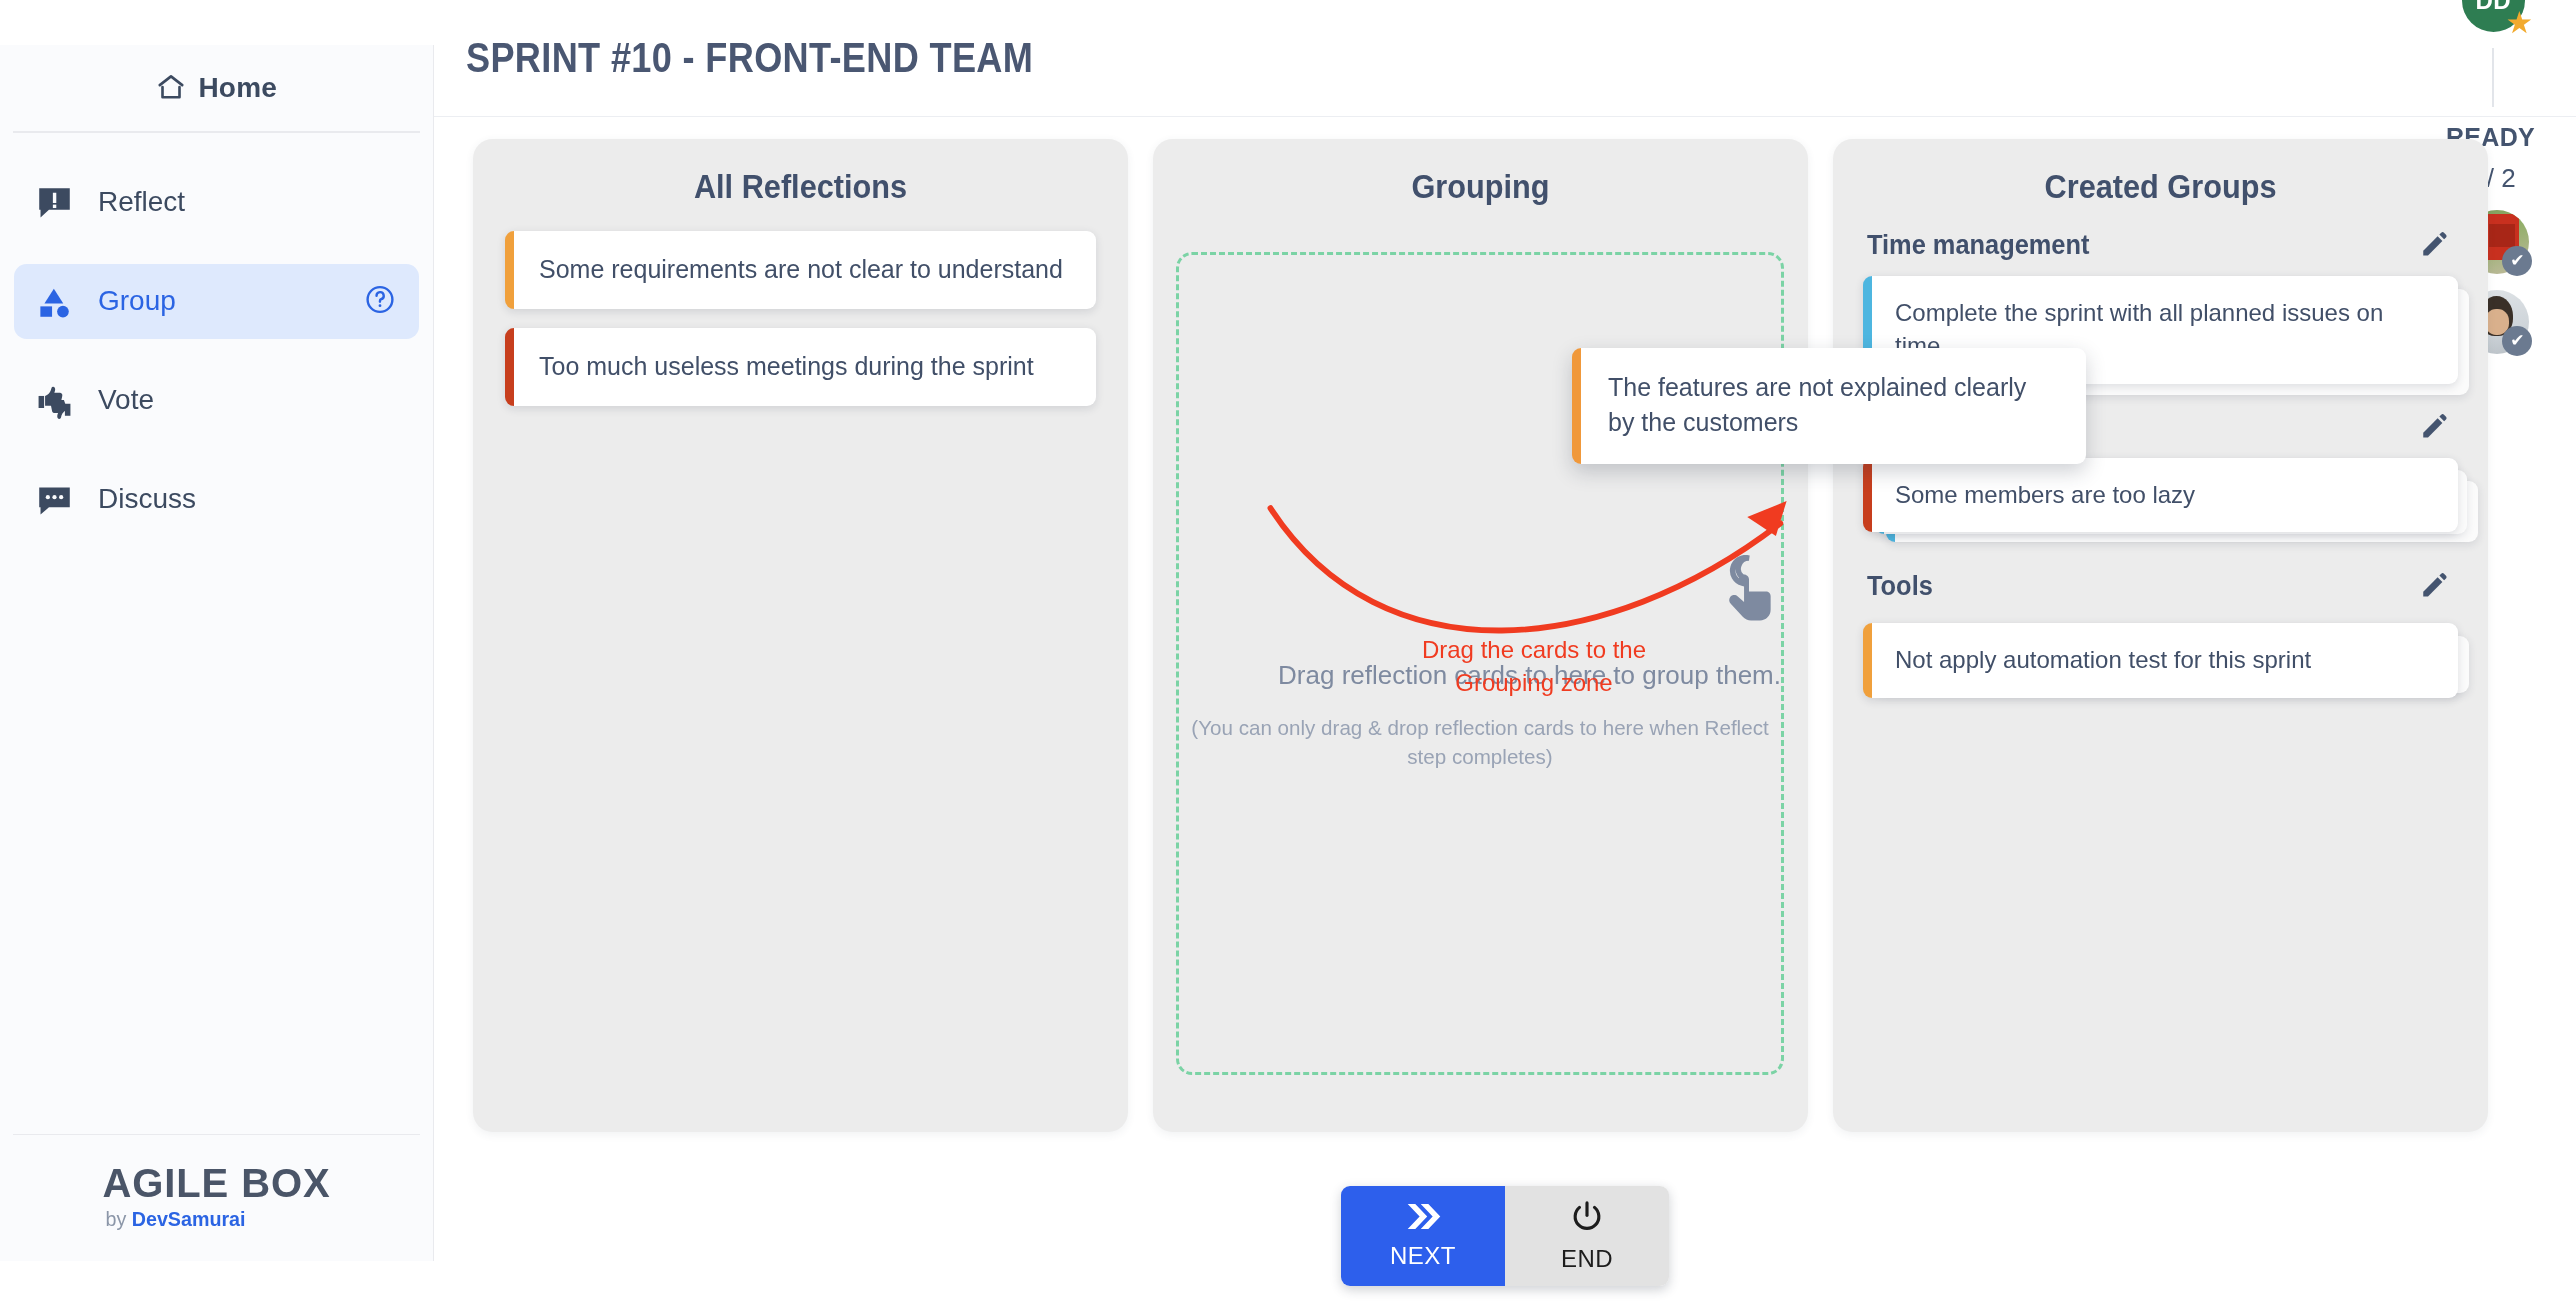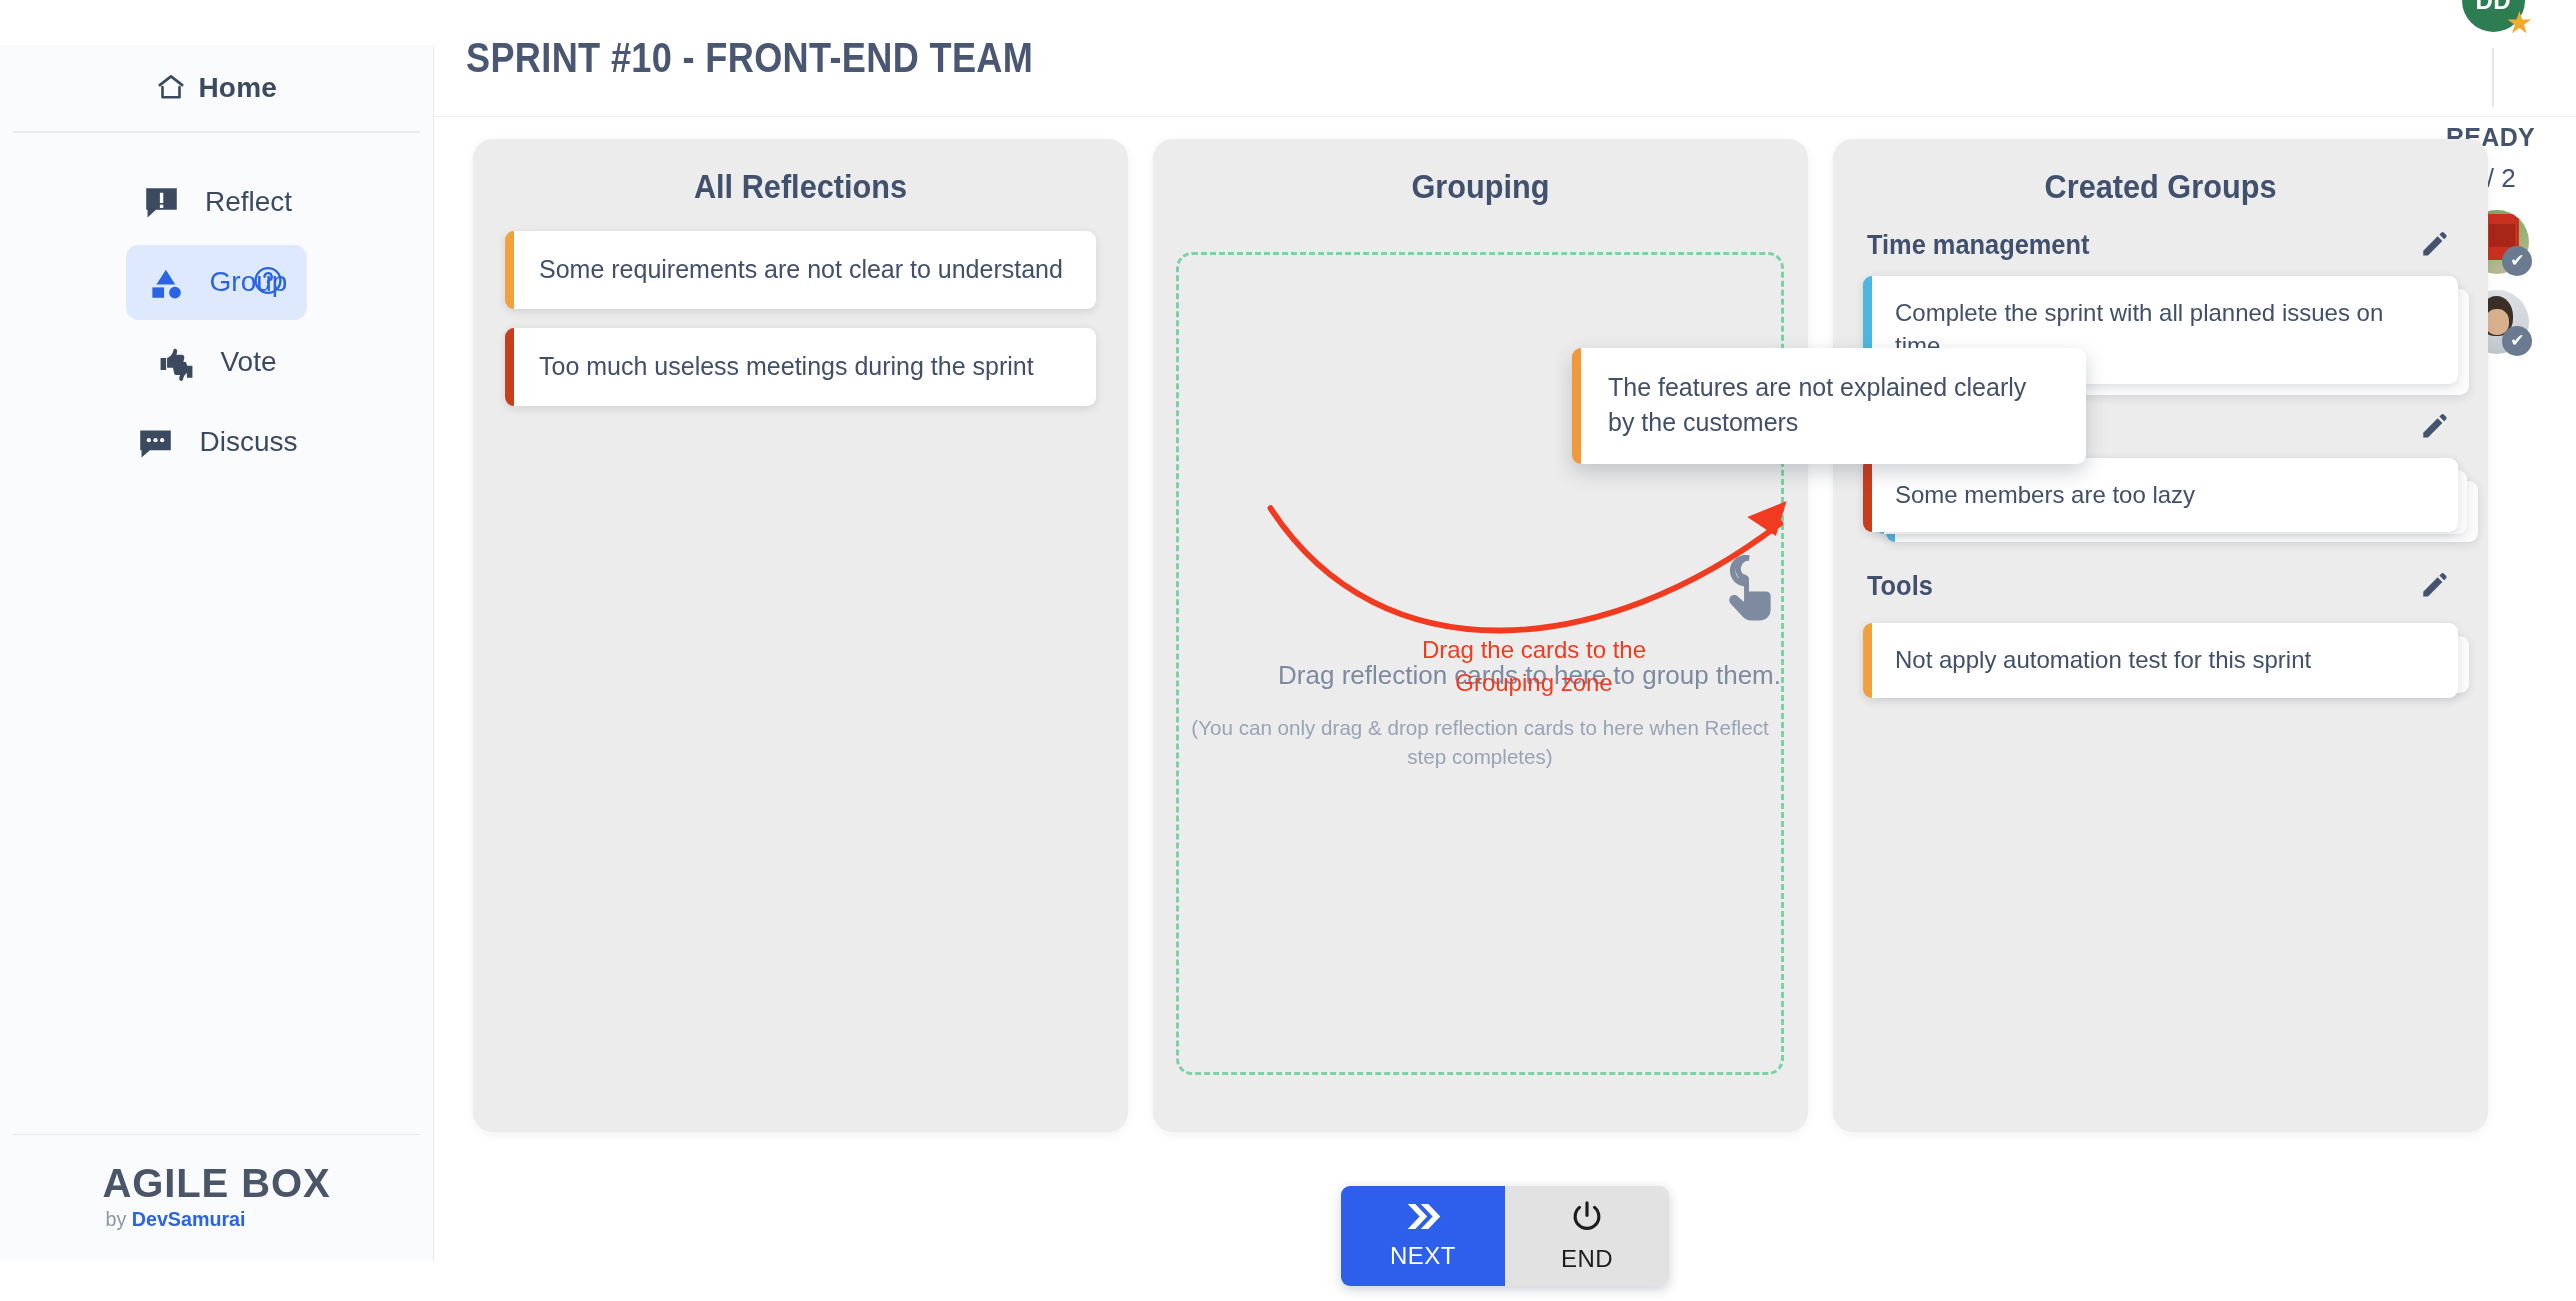--- a/index.html
+++ b/index.html
@@ -20,21 +20,21 @@
     flex: 0 0 434px;
     position: relative;
     margin-top: 45px;
   }
   .home-row {
     height: 86px; display: flex; align-items: center; justify-content: center;
     gap: 12.5px; color: #3c4a60; cursor: pointer;
   }
   .home-label { font-size: 28px; font-weight: 700; letter-spacing: 0.2px; color: #3c4a60; }
   .sb-divider { height: 1.8px; background: #e9eaee; margin: 0 13.4px; }
-  .nav { padding: 32px 14.3px 0 14.3px; display: flex; flex-direction: column; gap: 5px; align-items: center; }
+  .nav { padding: 32px 14.3px 0 14.3px; display: flex; flex-direction: column; gap: 24px; }
   .nav-item {
     display: flex; align-items: center; gap: 23px;
     height: 75px; padding: 0 19.7px; border-radius: 12.5px;
     cursor: pointer; position: relative;
   }
   .nav-item .nav-label { font-size: 28px; color: #3c4a60; font-weight: 400; }
   .nav-item.active { background: #dee9fd; }
   .nav-item.active .nav-label { color: #2b64e3; font-weight: 400; }
   .nav-icon { width: 41px; height: 41px; display: flex; align-items: center; justify-content: center; flex: 0 0 41px;}
   .nav-help { position: absolute; right: 23px; top: 50%; transform: translateY(-50%); }

